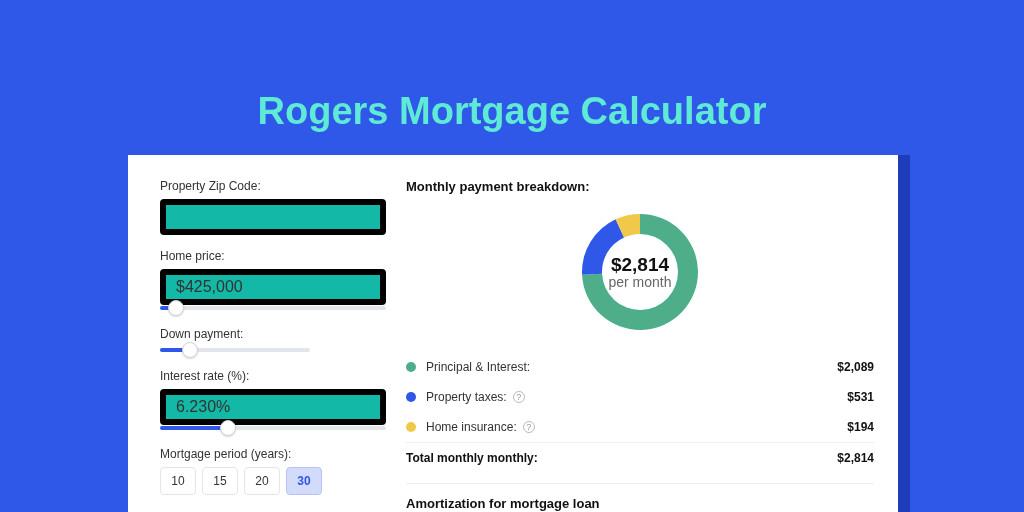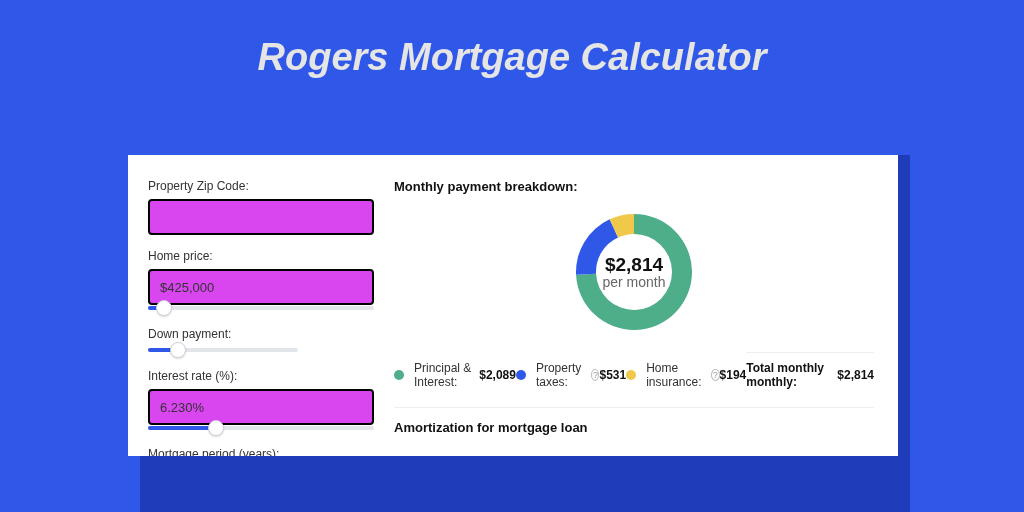--- a/index.html
+++ b/index.html
@@ -4,39 +4,38 @@
 <style>
   * { box-sizing: border-box; margin: 0; padding: 0; }
   html, body { width: 1024px; height: 512px; overflow: hidden; font-family: -apple-system, BlinkMacSystemFont, "Segoe UI", Arial, sans-serif; }
   .stage {
     width: 1024px; height: 512px;
     background: #2f57e8;
     position: relative;
   }
   .title {
     text-align: center;
-    color: #e5e5e5;
+    color: #5eead4;
     font-size: 38px;
     font-weight: 700;
-    padding-top: 36px;
-    font-style: italic;
+    padding-top: 90px;
   }
   .shadow {
     position: absolute;
     left: 140px; top: 155px;
     width: 770px; height: 357px;
     background: #1f3dbb;
   }
   .card {
     position: absolute;
     left: 128px; top: 155px;
-    width: 770px; height: 301px;
+    width: 770px; height: 357px;
     background: #fff;
     display: flex;
-    padding: 24px 24px 0 20px;
+    padding: 24px 24px 0 32px;
     overflow: hidden;
   }
   .left {
     width: 246px;
     flex: 0 0 246px;
     padding-right: 20px;
   }
   .right {
     flex: 1;
     display: flex;
@@ -45,25 +44,25 @@
   }
   .field-label {
     font-size: 12px;
     color: #333;
     margin-bottom: 6px;
     display: block;
   }
   .text-input {
     width: 100%;
     height: 36px;
-    border: 2px solid #000000;
+    border: 6px solid #000000;
     border-radius: 4px;
-    background: #d946ef;
+    background: #14b8a6;
     padding: 0 10px;
-    font-size: 13px;
+    font-size: 16px;
     color: #333;
   }
   .text-input.small { width: 70px; }
   .text-input.med { width: 150px; }
   .field-block { margin-bottom: 14px; }
   .slider-wrap {
     position: relative;
     height: 10px;
     margin-top: -2px;
   }
@@ -115,21 +114,21 @@
   }
   .donut-rel { position: relative; width: 128px; height: 128px; }
   .donut-center {
     position: absolute; inset: 0;
     display: flex; flex-direction: column;
     align-items: center; justify-content: center;
   }
   .donut-amount { font-size: 19px; font-weight: 800; color: #111; }
   .donut-sub { font-size: 14px; color: #666; margin-top: -2px; }
   .legend {
-    display: flex; flex-direction: row;
+    display: flex; flex-direction: column;
   }
   .legend-row {
     display: flex; align-items: center;
     padding: 8px 0;
     font-size: 12px; color: #333;
   }
   .legend-row.total {
     font-weight: 700; color: #111;
     border-top: 1px solid #eceef2;
   }

